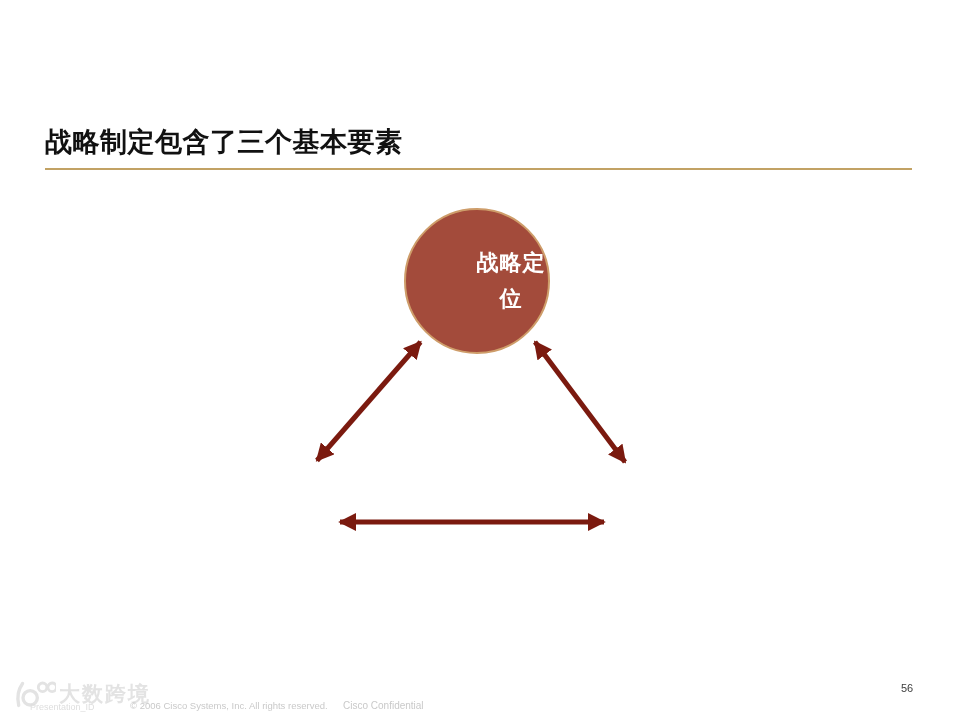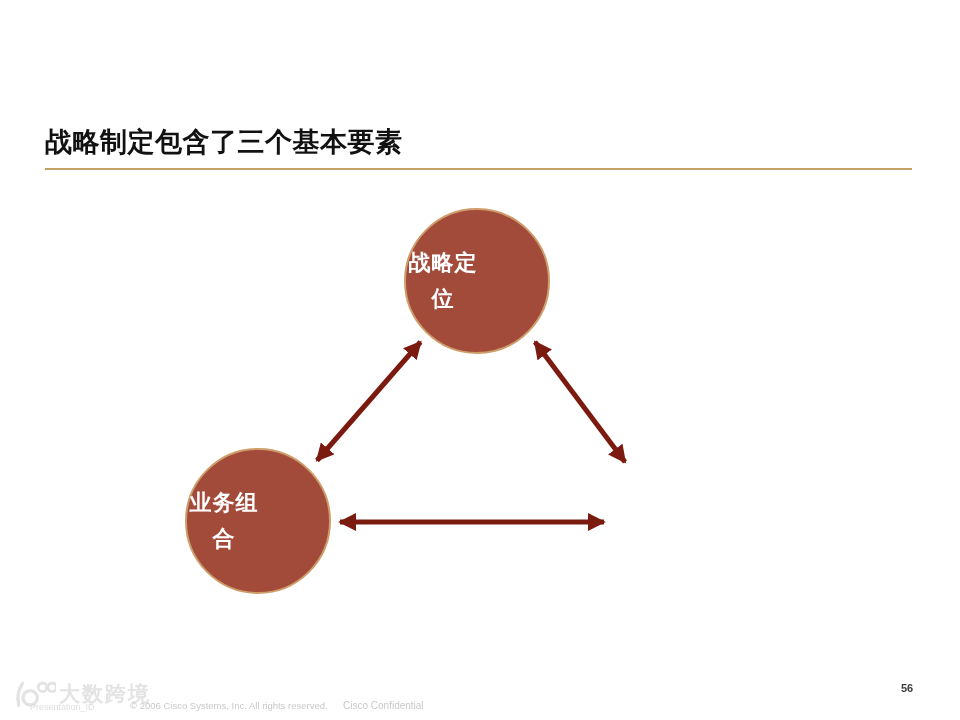--- a/index.html
+++ b/index.html
@@ -35,21 +35,21 @@
 
   
   .node {
     position: absolute;
     width: 146px; height: 146px;
     border-radius: 50%;
     background: var(--node-fill, #A34B3B);
     border: 2px solid var(--node-border, #CE9D6A);
     display: flex;
     align-items: center;
-    justify-content: flex-start;
+    justify-content: flex-end;
     text-align: center;
   }
   .node-label {
     display: block;
     width: 74px;
     color: #ffffff;
     font-size: 22px;
     font-weight: bold;
     line-height: 1.65;
     word-break: break-all;
@@ -96,21 +96,20 @@
   }
   .confidential {
     position: absolute; left: 343px; top: 700px;
     font-size: 10px;
     color: var(--footer-text, #C9C9C9);
   }
   .page-number {
     position: absolute; left: 901px; top: 682px;
     font-size: 11px;
     color: var(--page-number, #3C3C3C);
-    font-weight: bold;
   }
 </style>
 </head>
 <body>
 
 <div class="slide">
 
   <h1 class="slide-title">战略制定包含了三个基本要素</h1>
   <div class="title-rule"></div>
 
@@ -124,23 +123,20 @@
       </marker>
     </defs>
     <line x1="317" y1="460.5" x2="420.5" y2="342" marker-start="url(#ah-start)" marker-end="url(#ah-end)"></line>
     <line x1="535" y1="342" x2="625" y2="462" marker-start="url(#ah-start)" marker-end="url(#ah-end)"></line>
     <line x1="340" y1="522" x2="604" y2="522" marker-start="url(#ah-start)" marker-end="url(#ah-end)"></line>
   </svg>
 
   <div class="node node-top">
     <span class="node-label">战略定位</span>
   </div>
-  <div class="node node-bottom-left">
-    <span class="node-label">业务组合</span>
-  </div>
 
   <div class="watermark">
     <svg width="44" height="30" viewBox="0 0 46 30">
       <path d="M7 27 Q4 14 11 4" fill="none" stroke="#E3E3E3" stroke-width="3.5" stroke-linecap="round"></path>
       <circle cx="19" cy="19" r="7.5" fill="none" stroke="#E3E3E3" stroke-width="3.5"></circle>
       <circle cx="32" cy="8" r="4.5" fill="none" stroke="#E3E3E3" stroke-width="3"></circle>
       <circle cx="42" cy="8" r="4.5" fill="none" stroke="#E3E3E3" stroke-width="3"></circle>
     </svg>
     <span class="watermark-text">大数跨境</span>
   </div>

